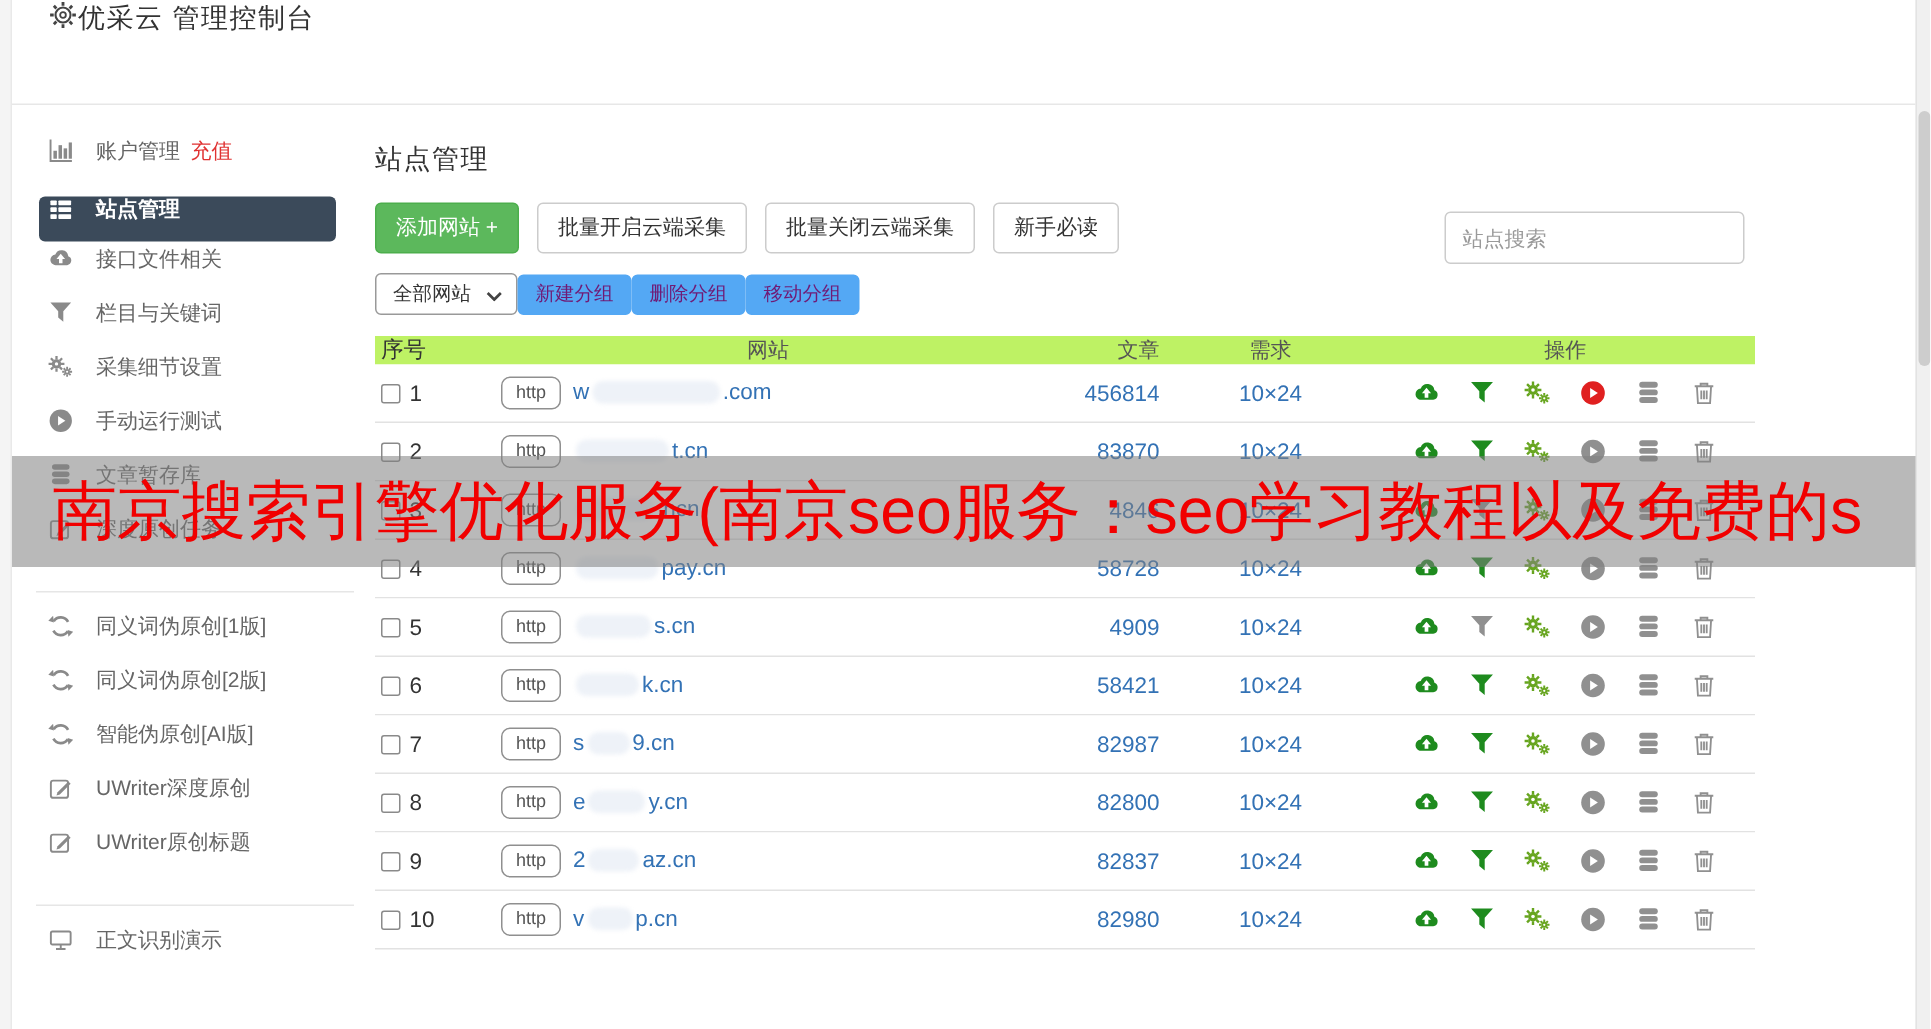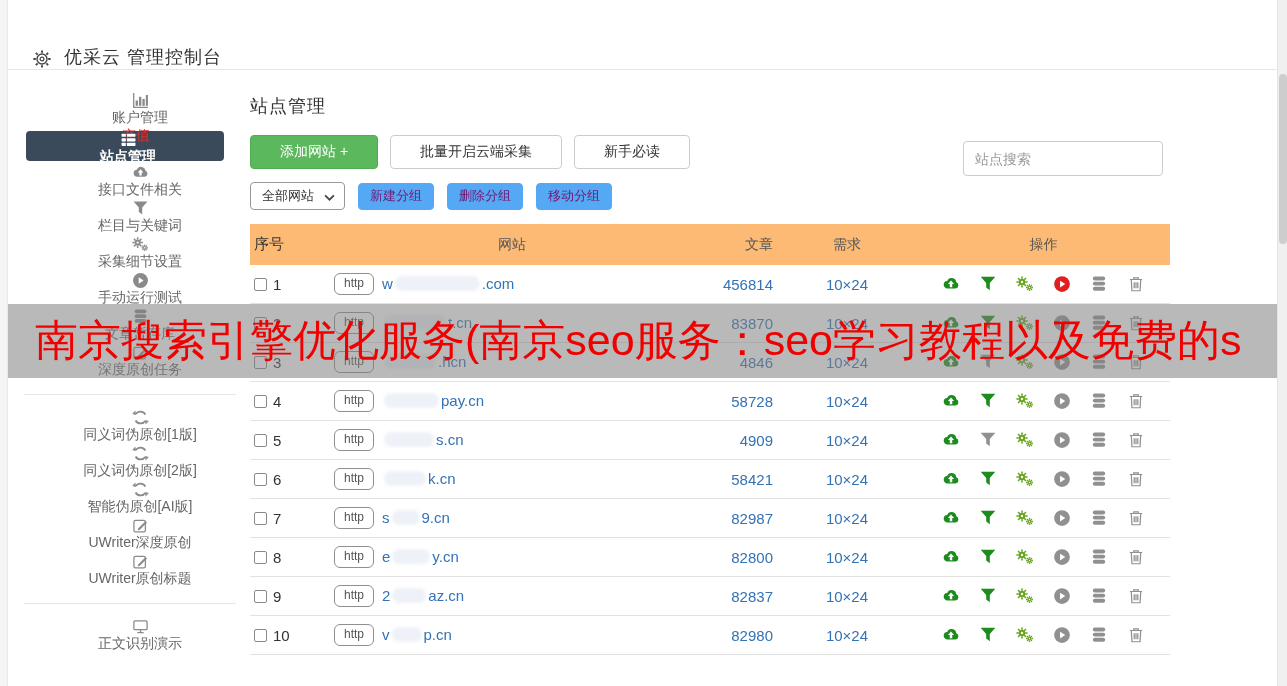--- a/index.html
+++ b/index.html
@@ -4,50 +4,50 @@
 <style>
   * { box-sizing: border-box; margin: 0; padding: 0; }
   body { background:#fff; font-family:"Liberation Sans","DejaVu Sans",sans-serif; }
   .page { position:relative; width:1287px; height:686px; background:#fff; overflow:hidden; }
 
   .edge-left { position:absolute; left:0; top:0; bottom:0; width:8px; background:#f4f4f4; border-right:1px solid #e9e9e9; }
   .scrollbar { position:absolute; right:0; top:0; bottom:0; width:10px; background:#f0f0f0; border-left:1px solid #e3e3e3; }
   .scroll-thumb { position:absolute; top:74px; left:1px; width:8px; height:170px; background:#cdcdcd; border-radius:4px; }
 
   header.appbar { position:absolute; left:8px; right:10px; top:0; height:70px; border-bottom:1px solid #e7e7e7;
-    display:flex; align-items:flex-end; padding-left:24px; gap:12px; background:#fff; }
+    display:flex; align-items:flex-start; padding-left:24px; background:#fff; }
   .appbar .gear { color:#444; display:inline-flex; }
   .appbar h1 { font-size:18px; font-weight:400; color:#333; letter-spacing:1px; }
 
   aside.sidebar { position:absolute; left:8px; top:70px; width:240px; bottom:0; background:#fff; padding-top:22px; }
-  .s-item { height:36px; display:flex; align-items:center; padding-left:24px; color:#666; font-size:14px; cursor:pointer;flex-direction:column; }
+  .s-item { height:36px; display:flex; align-items:flex-start; padding-left:24px; gap:15px; color:#666; font-size:14px; cursor:pointer; }
   .s-item .s-ico { width:17px; height:17px; display:inline-flex; color:#8a8a8a; flex:none; }
   .s-item.active { background:var(--sidebar-active); color:#fff; border-radius:4px; margin:3px 24px 3px 18px; padding-left:6px; height:30px; font-weight:bold; }
   .s-item.active .s-ico { color:#fff; }
   .s-suffix { color:var(--recharge-red); margin-left:-8px; }
   .s-divider { border-top:1px solid #e6e6e6; margin:14px 12px 14px 16px; }
 
   main.content { position:absolute; left:250px; top:70px; width:920px; bottom:0; }
   .page-title { font-size:18px; font-weight:400; color:#333; margin-top:24px; letter-spacing:1px; }
 
   .toolbar1 { display:flex; gap:12px; margin-top:17px; }
-  .btn { font-size:14px; height:34px; padding:0 29px; border-radius:4px; border:1px solid #ccc; background:#fff; color:#333;
+  .btn { font-size:14px; height:34px; padding:0 13px; border-radius:4px; border:1px solid #ccc; background:#fff; color:#333;
     display:inline-flex; align-items:center; cursor:pointer; font-family:inherit; }
   .btn.green { background:var(--green-btn); border-color:var(--green-btn-border); color:#fff; }
-  .toolbar2 { display:flex; gap:13px; margin-top:13px; align-items:center; }
+  .toolbar2 { display:flex; gap:0; margin-top:13px; align-items:center; }
   .select { height:28px; min-width:92px; border:1px solid #999; border-radius:4px; display:inline-flex; align-items:center;
     gap:10px; padding:0 9px 0 11px; font-size:13px; color:#333; cursor:pointer; background:#fff; }
   .select .chev { color:#444; display:inline-flex; margin-top:2px; }
   .btn.blue { background:var(--blue-btn); border-color:var(--blue-btn); color:#701a75; height:27px; font-size:13px; padding:0 11px; }
   .search { position:absolute; top:71px; right:7px; width:200px; height:35px; border:1px solid #ccc; border-radius:4px;
     padding:0 11px; font-size:14px; color:#333; font-family:inherit; outline:none; }
   .search::placeholder { color:#9a9a9a; }
 
   .table { margin-top:14px; width:920px; font-size:14px; }
-  .t-head { display:flex; background:#fdba74; height:41px; align-items:center; color:#555; }
+  .t-head { display:flex; background:#bef264; height:19px; align-items:center; color:#555; }
   .t-row { display:flex; height:39px; align-items:center; border-bottom:1px solid #e2e2e2; background:#fff; }
   .c-seq { width:82px; padding-left:4px; display:flex; align-items:center; gap:6px; color:#333; font-size:15px; }
   .c-site { width:360px; display:flex; align-items:center; gap:8px; padding-left:2px; }
   .c-art { width:85px; text-align:right; padding-right:4px; color:var(--link-blue); font-size:15px; }
   .c-dem { width:140px; text-align:center; color:var(--link-blue); font-size:15px; }
   .c-act { width:253px; display:flex; justify-content:center; align-items:center; gap:19px; }
   .t-head .c-site { justify-content:center; padding-left:0; color:#555; font-size:14px; }
   .t-head .c-art, .t-head .c-dem { color:#555; font-size:14px; }
   .t-head .c-act { color:#555; font-size:14px; }
 
@@ -240,20 +240,21 @@
         <span>正文识别演示</span>
       </div>
     </aside>
 
   <main class="content">
     <h2 class="page-title">站点管理</h2>
     <input class="search" type="text" placeholder="站点搜索" style="">
     <div class="toolbar1">
       <button class="btn green">添加网站 +</button>
       <button class="btn">批量开启云端采集</button>
+      <button class="btn">批量关闭云端采集</button>
       <button class="btn">新手必读</button>
     </div>
     <div class="toolbar2">
       <span class="select">
         <span>全部网站</span>
         <span class="chev">
           <svg width="11" height="7" viewBox="0 0 10 6">
               <path d="M1 1l4 4 4-4" stroke="currentColor" stroke-width="1.6" fill="none"></path>
             </svg>
         </span>

